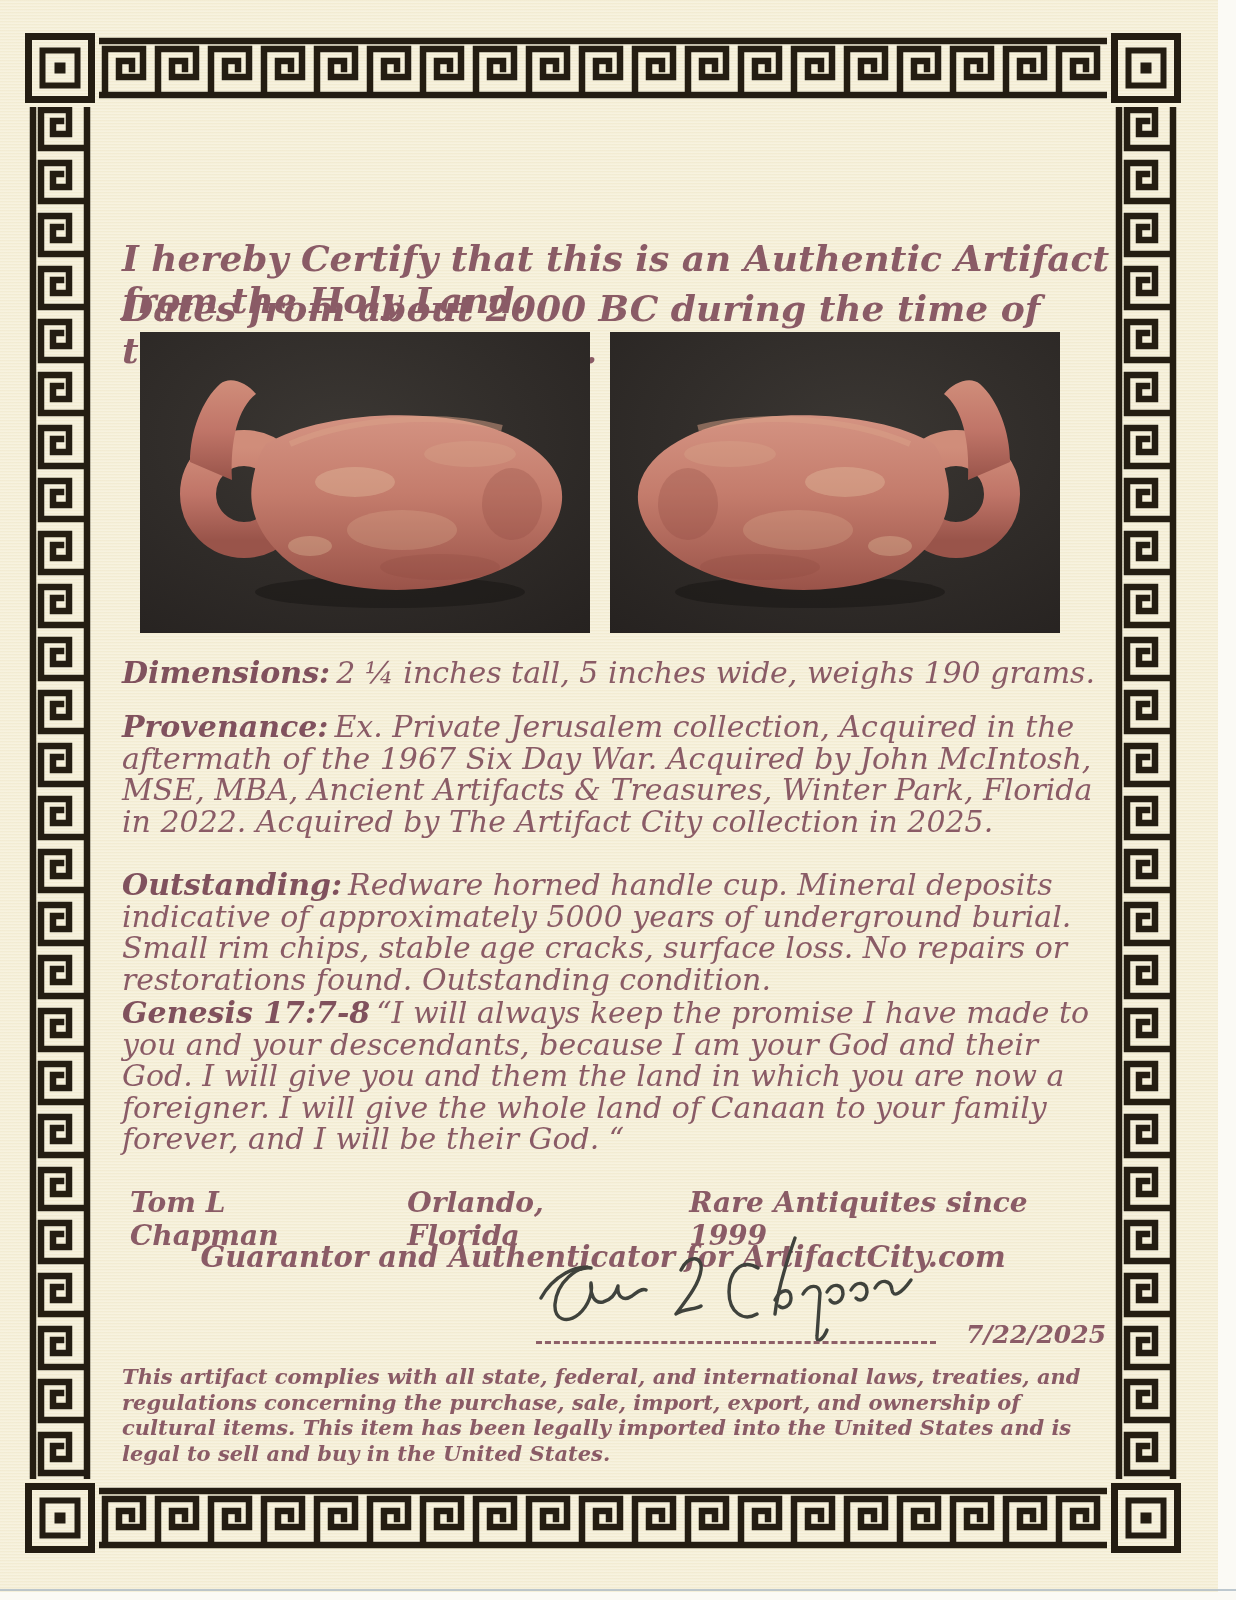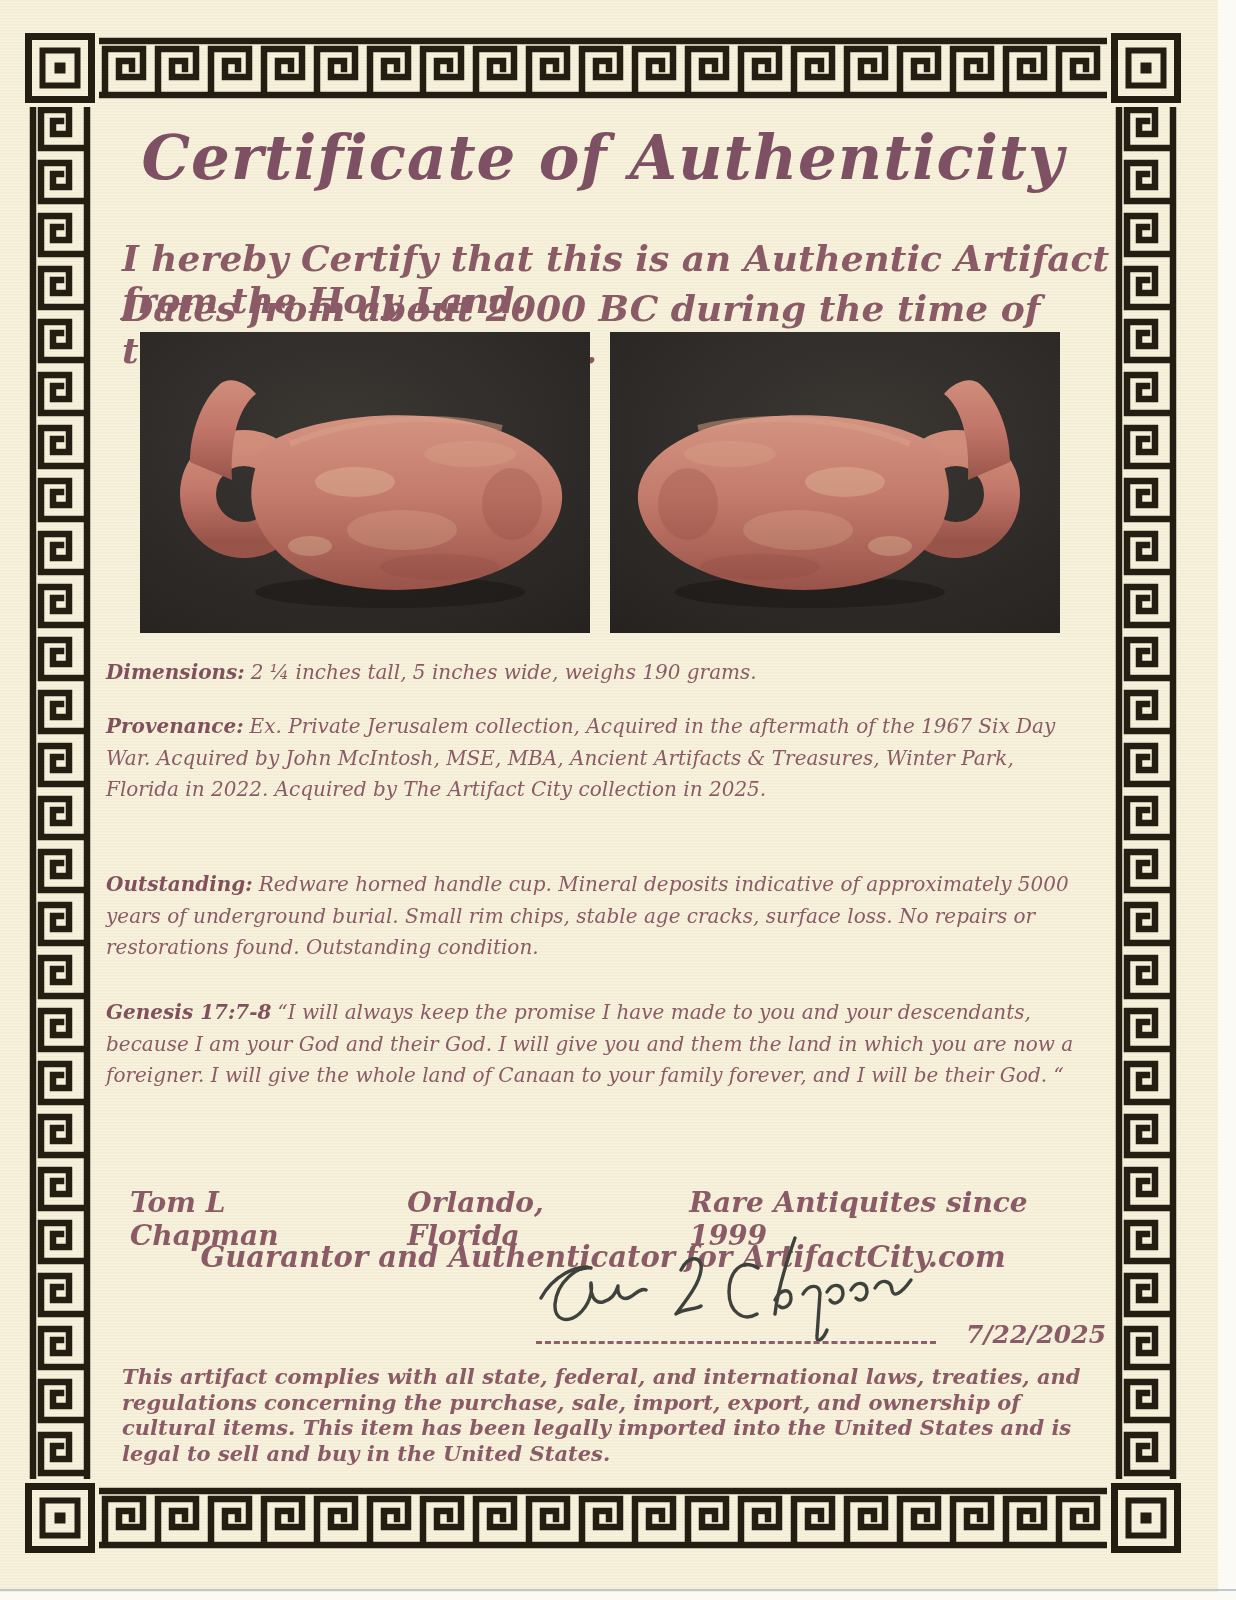--- a/index.html
+++ b/index.html
@@ -27,22 +27,22 @@
   .title{
     left:95px;top:122px;width:1016px;text-align:center;
     font-style:italic;font-weight:bold;font-size:61px;letter-spacing:1px;
     color:#7d5163;
   }
   .intro{left:122px;width:990px;font-style:italic;font-weight:bold;font-size:36px;}
   .intro1{top:237px;}
   .intro2{top:287px;}
   .photos{left:140px;top:332px;width:920px;height:301px;}
   .section{
-    left:106px;width:985px;
-    font-style:italic;font-size:20px;line-height:31.5px;
+    left:122px;width:985px;
+    font-style:italic;font-size:30px;line-height:31.5px;
   }
   .section b{font-weight:bold;margin-right:6px;color:#80515d;}
   .sec-dimensions{top:657px;}
   .sec-provenance{top:711px;}
   .sec-description{top:869px;}
   .sec-genesis{top:997px;}
   .attest-row{
     left:130px;top:1186px;width:958px;
     display:flex;justify-content:space-between;
     font-style:italic;font-weight:bold;font-size:28px;gap:40px;
@@ -97,21 +97,20 @@
     <rect x="99" y="33" width="1008" height="70" fill="url(#pT)"></rect>
     <rect x="99" y="1483" width="1008" height="70" fill="url(#pB)"></rect>
     <rect x="25" y="107" width="70" height="1372" fill="url(#pL)"></rect>
     <rect x="1111" y="107" width="70" height="1372" fill="url(#pR)"></rect>
     <use href="#cornerTile" transform="translate(25,33)"></use>
     <use href="#cornerTile" transform="translate(1111,33)"></use>
     <use href="#cornerTile" transform="translate(25,1483)"></use>
     <use href="#cornerTile" transform="translate(1111,1483)"></use>
   </svg>
 
-  <div class="abs title">Certificate of Authenticity</div>
 
   <div class="abs intro intro1">I hereby Certify that this is an Authentic Artifact from the Holy Land.</div>
   <div class="abs intro intro2">Dates from about 2000 BC during the time of the Patriarch Abraham.</div>
 
   <svg class="abs photos" viewBox="0 0 920 301" xmlns="http://www.w3.org/2000/svg">
     <defs>
       <radialGradient id="pbg" cx="45%" cy="35%" r="85%">
         <stop offset="0" stop-color="#3b3733"></stop>
         <stop offset="1" stop-color="#262220"></stop>
       </radialGradient>

